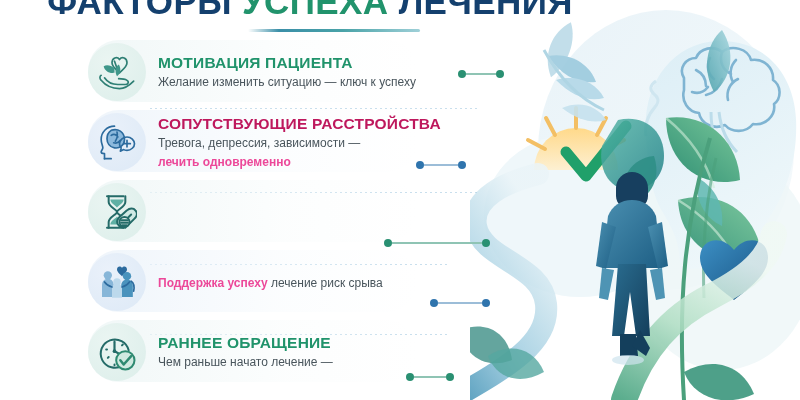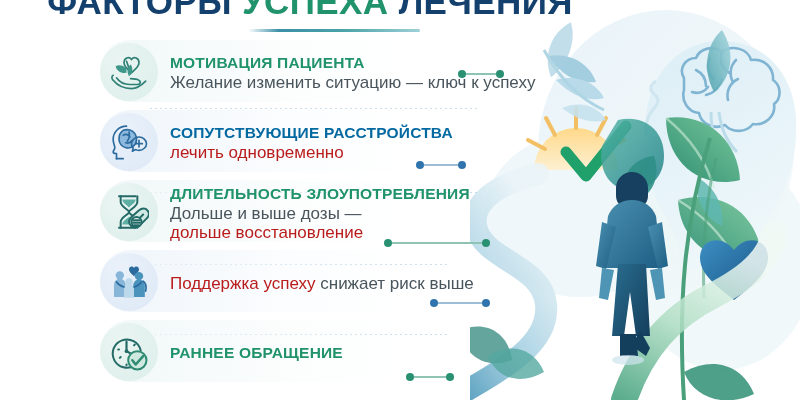--- a/index.html
+++ b/index.html
@@ -27,21 +27,21 @@
   .t-a{color:#14406e;}
   .t-b{color:#21936c;}
   .t-c{color:#14406e;}
   .title-rule{
     position:absolute;left:248px;top:29px;width:172px;height:3px;border-radius:2px;
     background:linear-gradient(90deg,#ffffff 0%,#3b8fa8 18%,#4aa3a8 55%,#9fd0d8 100%);
     z-index:5;
   }
 
   
-  .list{position:absolute;left:12px;top:38px;width:520px;z-index:4;}
+  .list{position:absolute;left:0;top:38px;width:520px;z-index:4;}
   .row{
     position:relative;display:flex;align-items:center;
     height:68px;margin-bottom:2px;
   }
   .row .pill{
     position:absolute;left:88px;top:2px;width:330px;height:62px;border-radius:31px;
     background:linear-gradient(90deg,rgba(238,246,246,.85) 0%,rgba(247,251,251,.35) 60%,rgba(255,255,255,0) 100%);
   }
   .row.blue .pill{
     background:linear-gradient(90deg,rgba(236,243,250,.85) 0%,rgba(246,250,253,.35) 60%,rgba(255,255,255,0) 100%);
@@ -53,25 +53,25 @@
     background:radial-gradient(circle at 35% 30%,#eaf5f2 0%,#dceeea 100%);
   }
   .row.blue .icon{
     background:radial-gradient(circle at 35% 30%,#eaf1fa 0%,#dde9f6 100%);
   }
   .txt{position:relative;z-index:2;margin-left:12px;}
   .head{
     font-size:15.5px;font-weight:bold;color:#20936b;letter-spacing:.2px;
     line-height:19px;white-space:nowrap;
   }
-  .row.blue .head{color:#0369a1;}
+  .row.blue .head{color:#be185d;}
   .sub{
-    font-size:17px;color:#49555c;line-height:17px;white-space:nowrap;margin-top:2px;
-  }
-  .sub b{color:#b91c1c;font-weight:normal;}
+    font-size:12px;color:#49555c;line-height:17px;white-space:nowrap;margin-top:2px;
+  }
+  .sub b{color:#ec4899;font-weight:bold;}
 
   .dots-sep{
     position:absolute;left:150px;width:330px;height:1px;
     background-image:linear-gradient(90deg,#9cc4de 0 2px,transparent 2px 5px);
     background-size:5px 1px;opacity:.55;
   }
 
   
   .conn{position:absolute;z-index:4;height:10px;display:flex;align-items:center;}
   .conn .dot{width:8px;height:8px;border-radius:50%;flex:0 0 auto;}
@@ -249,79 +249,76 @@
         <path d="M21 5C12 5 5 12 5 21c0 5 2 7 2 10 0 2-2 3-2 5 0 2 2 2 4 2v6"></path>
         <path d="M9 44h8"></path>
         <path d="M17 10c8-3 16 2 16 11 0 7-6 11-12 10-6-1-9-6-9-11 0-5 2-8 5-10z" fill="#8cb9dd" stroke="#2c6b9e"></path>
         <path d="M17 16c3-2 7-1 8 2M20 25c3 1 6 0 8-3M24 12c1 4 0 8-2 11"></path>
         <path d="M36 18c5 0 9 4 9 8s-4 8-9 8c-2 0-3 0-4-1l-4 2 1-4c-1-1-2-3-2-5 0-4 4-8 9-8z"></path>
         <path d="M36 22v8M32 26h8"></path>
       </svg>
     </div>
     <div class="txt">
       <div class="head">СОПУТСТВУЮЩИЕ РАССТРОЙСТВА</div>
+      <div class="sub">Тревога, депрессия, зависимости —</div>
       <div class="sub"><b>лечить одновременно</b></div>
     </div>
   </div>
 
   <div class="row green">
     <div class="pill"></div>
     <div class="icon">
       <svg width="40" height="40" viewBox="0 0 48 48" fill="none" stroke="#246b68" stroke-width="2.4" stroke-linecap="round" stroke-linejoin="round">
         <path d="M12 5h20M12 43h20"></path>
         <path d="M14 5v7c0 6 10 9 10 12 0 3-10 6-10 12v7M34 5v7c0 6-10 9-10 12 0 3 10 6 10 12v7"></path>
         <path d="M16 9h16c0 5-8 8-8 10 0-2-8-5-8-10z" fill="#5fb0a4" stroke="none"></path>
         <path d="M16 39h16c0-5-8-8-8-10 0 2-8 5-8 10z" fill="#5fb0a4" stroke="none"></path>
         <path d="M36 22c3-3 8-3 10 0 3 3 2 7-1 10l-9 9c-3 3-8 2-10-1-3-3-2-7 1-10z" fill="#cfe9e4" stroke="#246b68"></path>
         <path d="M41 27l-8 8"></path>
         <circle cx="33" cy="36" r="6" fill="#e8f4f1" stroke="#246b68"></circle>
         <path d="M29 34h8M29 37h8M30 40h6"></path>
       </svg>
-    </div>
-    <div class="txt">
-      <div class="head">ДЛИТЕЛЬНОСТЬ ЗЛОУПОТРЕБЛЕНИЯ</div>
-      <div class="sub">Дольше и выше дозы —</div>
-      <div class="sub"><b>дольше восстановление</b></div>
     </div>
   </div>
 
   <div class="row blue">
     <div class="pill"></div>
     <div class="icon">
       <svg width="40" height="40" viewBox="0 0 48 48" fill="none" stroke="#2c6b9e" stroke-width="2" stroke-linecap="round" stroke-linejoin="round">
         <path d="M30 7c-2-3-6-2-6 2 0 3 4 6 6 8 2-2 6-5 6-8 0-4-4-5-6-2z" fill="#2c6b9e" stroke="none"></path>
         <circle cx="13" cy="16" r="5" fill="#87b6d8" stroke="none"></circle>
         <path d="M6 42V28c0-5 3-8 7-8s7 3 7 8v14z" fill="#87b6d8" stroke="none"></path>
         <circle cx="36" cy="17" r="5" fill="#4a93bd" stroke="none"></circle>
         <path d="M29 42V29c0-5 3-8 7-8s7 3 7 8v13z" fill="#4a93bd" stroke="none"></path>
         <path d="M41 23c3 2 4 7 3 12" stroke="#2c6b9e" stroke-width="2" fill="none"></path>
         <circle cx="24" cy="24" r="4.5" fill="#bcd9ec" stroke="none"></circle>
         <path d="M18 43V32c0-4 3-6 6-6s6 2 6 6v11z" fill="#bcd9ec" stroke="none"></path>
         <path d="M18 30c-4-1-7-3-9-6M30 30c4-1 7-3 9-6" stroke="#2c6b9e"></path>
       </svg>
     </div>
     <div class="txt">
-      <div class="sub"><b>Поддержка успеху</b><span> снижает риск выше</span></div>
+      <div class="sub"><b>Поддержка успеху</b><span> лечение риск срыва</span></div>
     </div>
   </div>
 
   <div class="row green">
     <div class="pill"></div>
     <div class="icon">
       <svg width="40" height="40" viewBox="0 0 48 48" fill="none" stroke="#246b68" stroke-width="2.4" stroke-linecap="round" stroke-linejoin="round">
         <path d="M38 22a17 17 0 1 0-7 18"></path>
         <path d="M21 11v1M31 15l-1 1M11 21h1M13 31l1-1M21 40v-1"></path>
         <path d="M21 13v10l7 4" stroke-width="2.6"></path>
         <circle cx="21" cy="23" r="2.2" fill="#246b68" stroke="none"></circle>
         <circle cx="34" cy="34" r="11" fill="#cfe9e0" stroke="#2e8a71"></circle>
         <path d="M28 34l4 5 9-10" stroke="#2e8a71" stroke-width="3"></path>
       </svg>
     </div>
     <div class="txt">
       <div class="head">РАННЕЕ ОБРАЩЕНИЕ</div>
+      <div class="sub">Чем раньше начато лечение —</div>
     </div>
   </div>
 </div>
 
 <div class="dots-sep" style="top:108px;"></div>
 <div class="dots-sep" style="top:192px;"></div>
 <div class="dots-sep" style="top:264px;left:150px;width:300px;"></div>
 <div class="dots-sep" style="top:334px;left:150px;width:300px;"></div>
 
 <div class="conn g" style="left:458px;top:69px;width:46px;">

